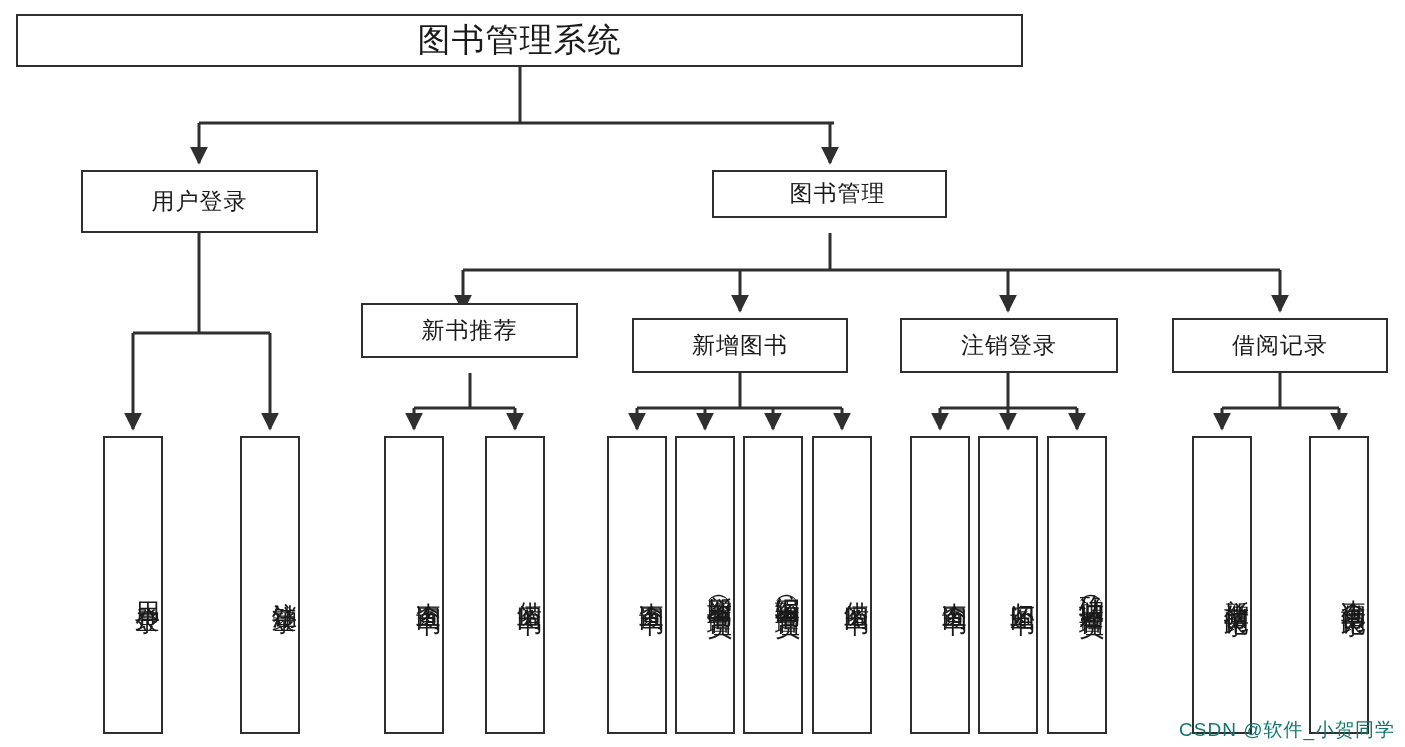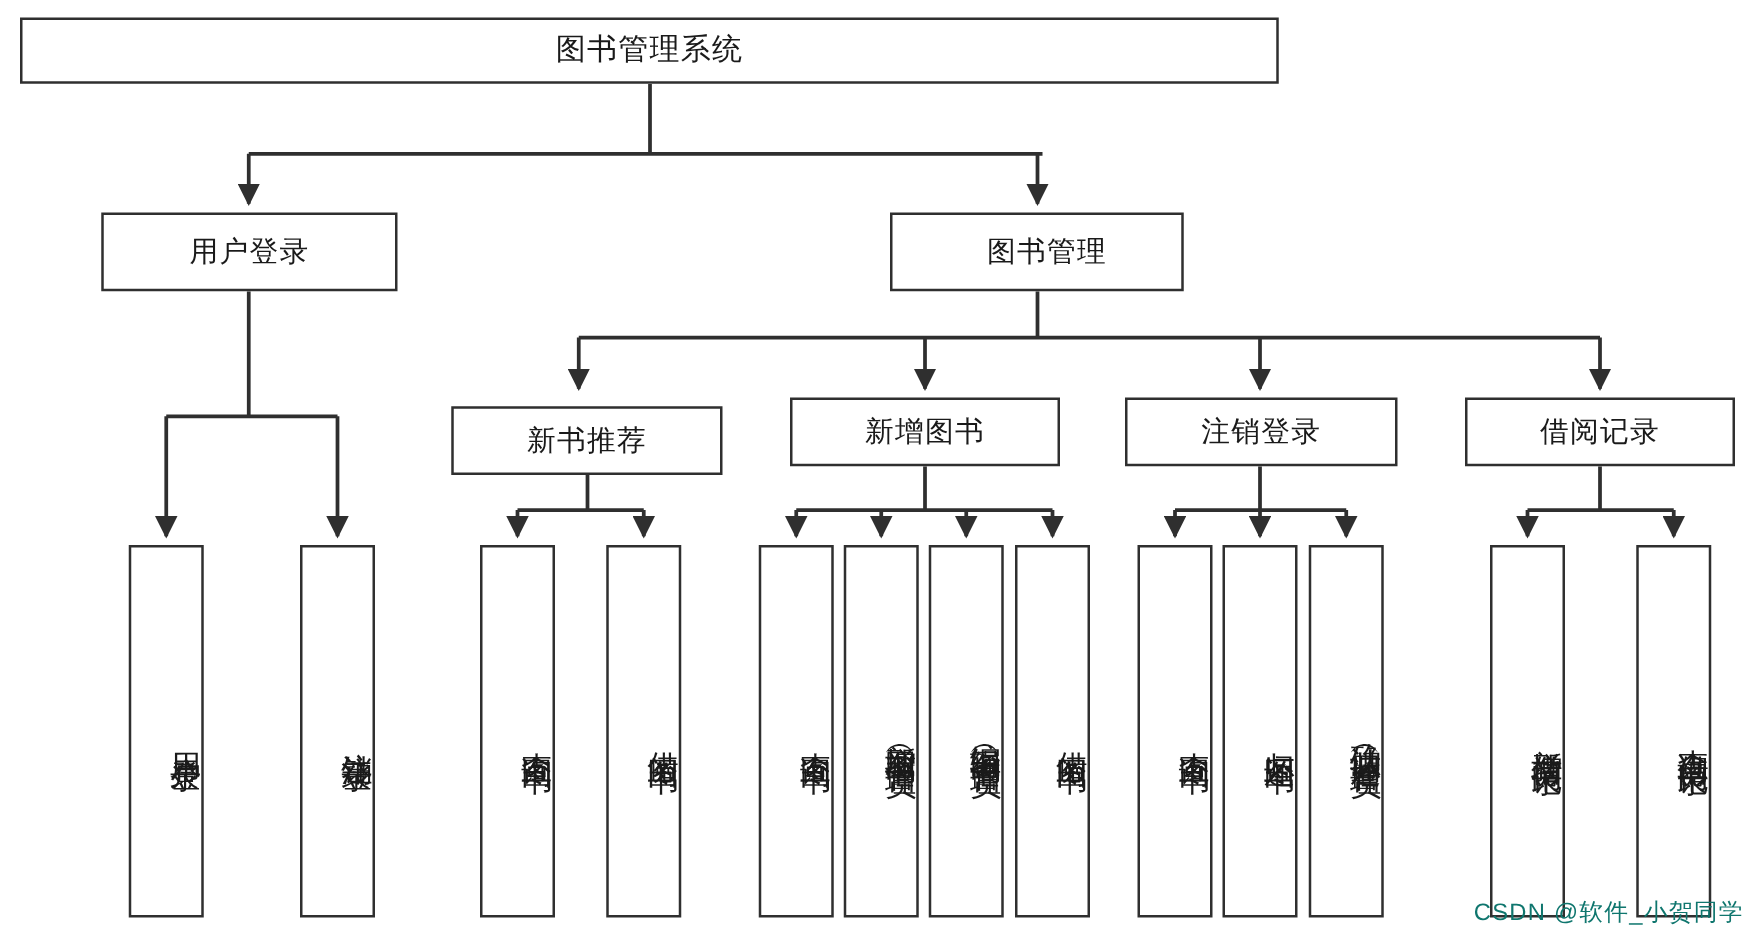--- a/index.html
+++ b/index.html
@@ -28,21 +28,21 @@
     justify-content:center;
     color:#1a1a1a;
     z-index:2;
   }
   .node.h{
     font-size:23px;
     line-height:1.1;
     letter-spacing:1px;
     white-space:nowrap;
   }
-  .node.root{ font-size:24px; }
+  .node.root{ font-size:33px; }
   .node.v{
     font-size:25px;
     writing-mode:vertical-rl;
     text-orientation:upright;
     letter-spacing:3px;
     line-height:1.05;
     padding-top:6px;
     align-items:flex-start;
     justify-content:center;
   }
@@ -113,23 +113,23 @@
       <path d="M 1280 373 L 1280 408"></path>
       <path d="M 1222 408 L 1339 408"></path>
       <path d="M 1222 408 L 1222 429" marker-end="url(#arrow)"></path>
       <path d="M 1339 408 L 1339 429" marker-end="url(#arrow)"></path>
     </g>
   </svg>
 
   <div class="node h root" style="left:16px;top:14px;width:1007px;height:53px;">图书管理系统</div>
 
   <div class="node h" style="left:81px;top:170px;width:237px;height:63px;">用户登录</div>
-  <div class="node h" style="left:712px;top:170px;width:235px;height:63px;padding-left:16px;">图书管理</div>
+  <div class="node h" style="left:712px;top:170px;width:235px;height:48px;padding-left:16px;">图书管理</div>
 
-  <div class="node h" style="left:361px;top:325px;width:217px;height:55px;">新书推荐</div>
+  <div class="node h" style="left:361px;top:303px;width:217px;height:55px;">新书推荐</div>
   <div class="node h" style="left:632px;top:318px;width:216px;height:55px;">新增图书</div>
   <div class="node h" style="left:900px;top:318px;width:218px;height:55px;">注销登录</div>
   <div class="node h" style="left:1172px;top:318px;width:216px;height:55px;">借阅记录</div>
 
   <div class="node v" style="left:103px;top:436px;width:60px;height:298px;">
     <span>用户登录</span>
   </div>
   <div class="node v" style="left:240px;top:436px;width:60px;height:298px;">
     <span>注销登录</span>
   </div>

